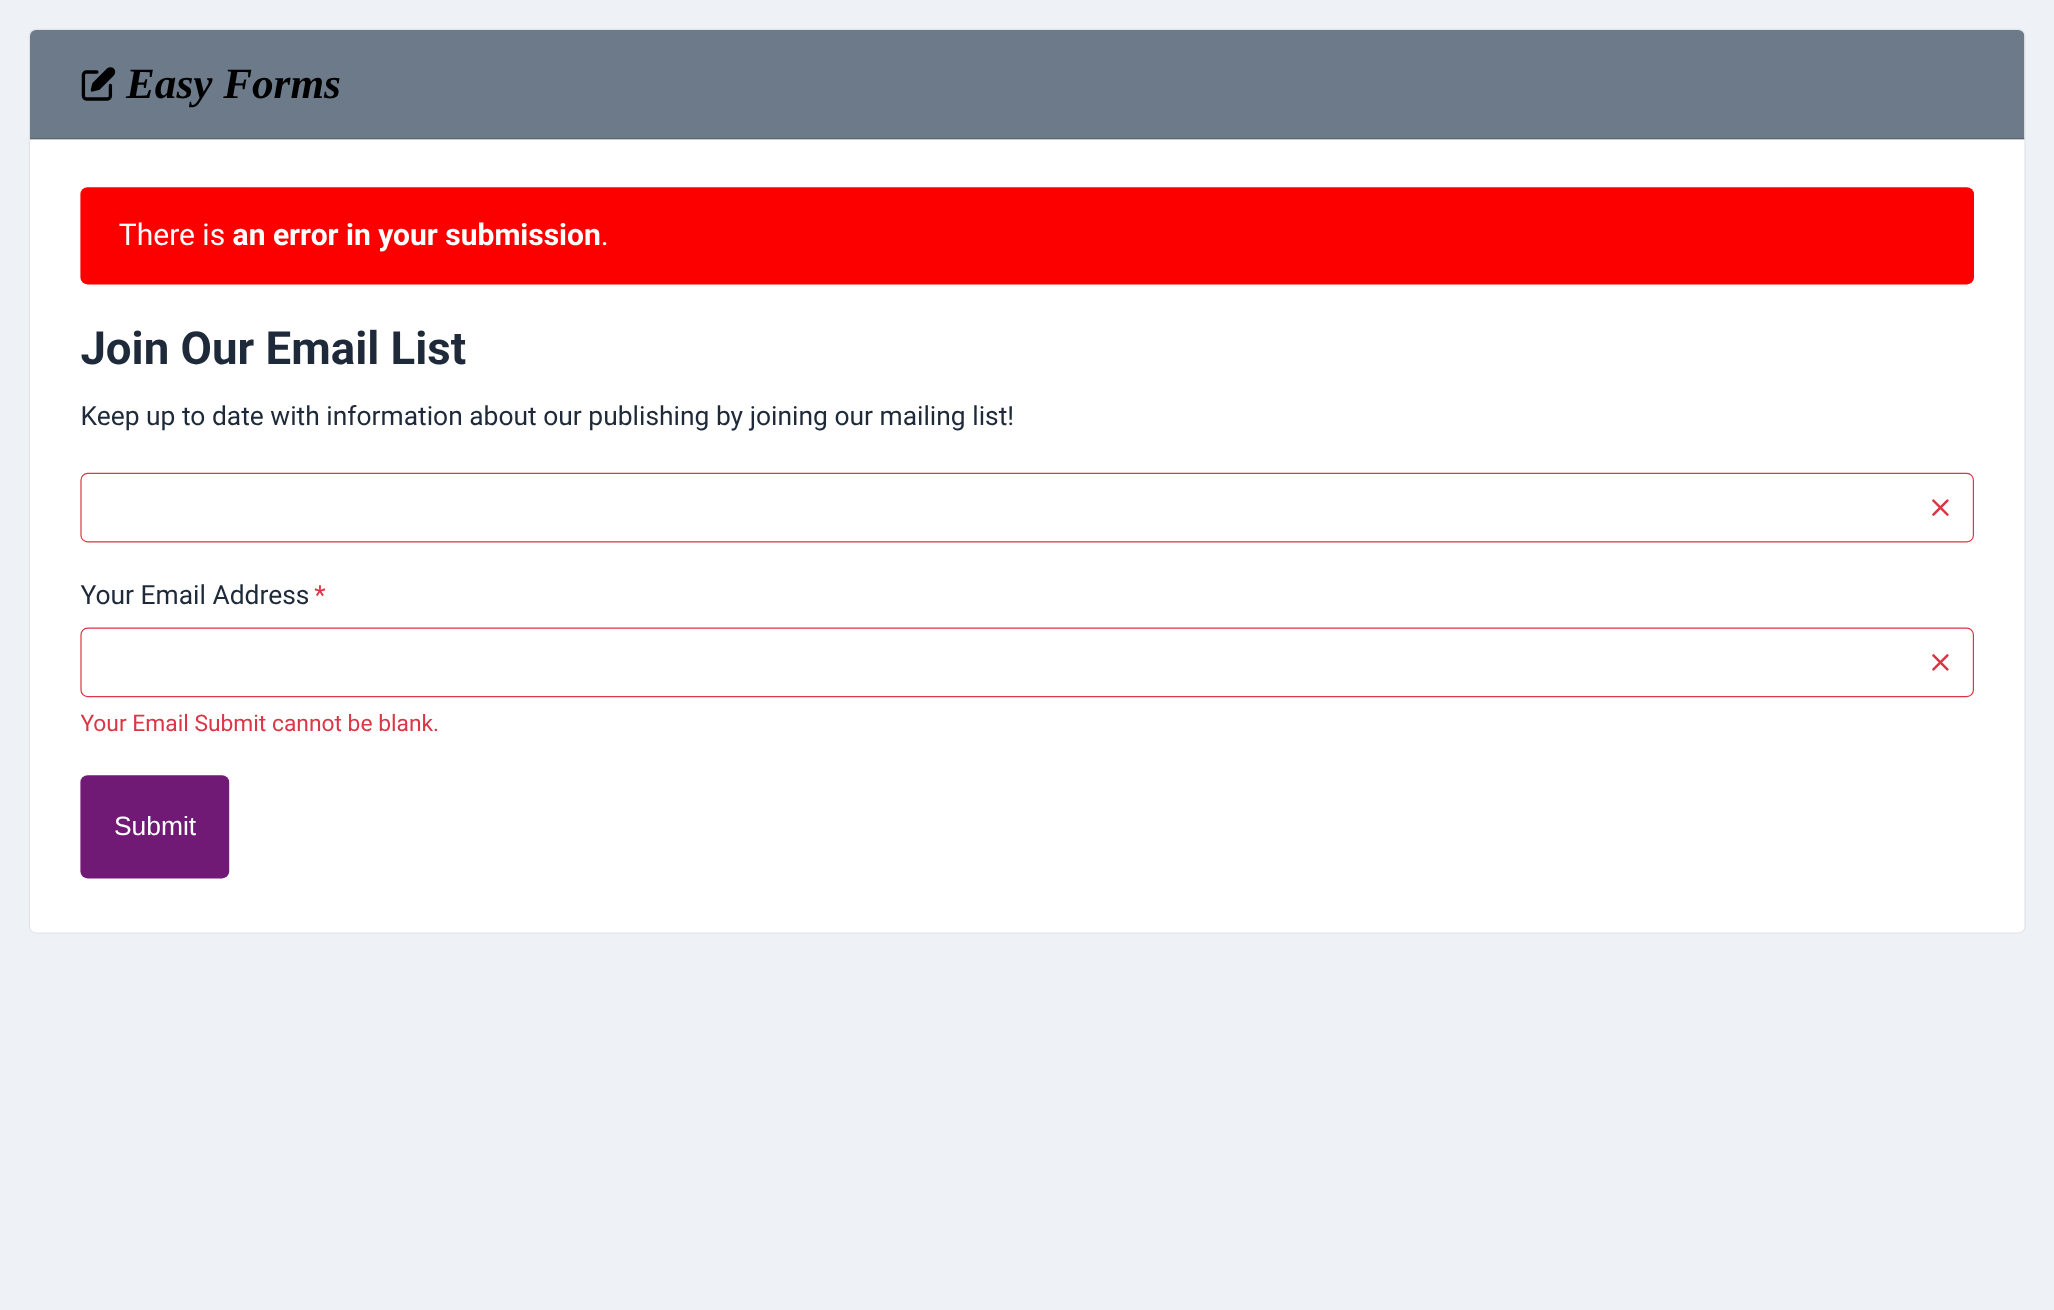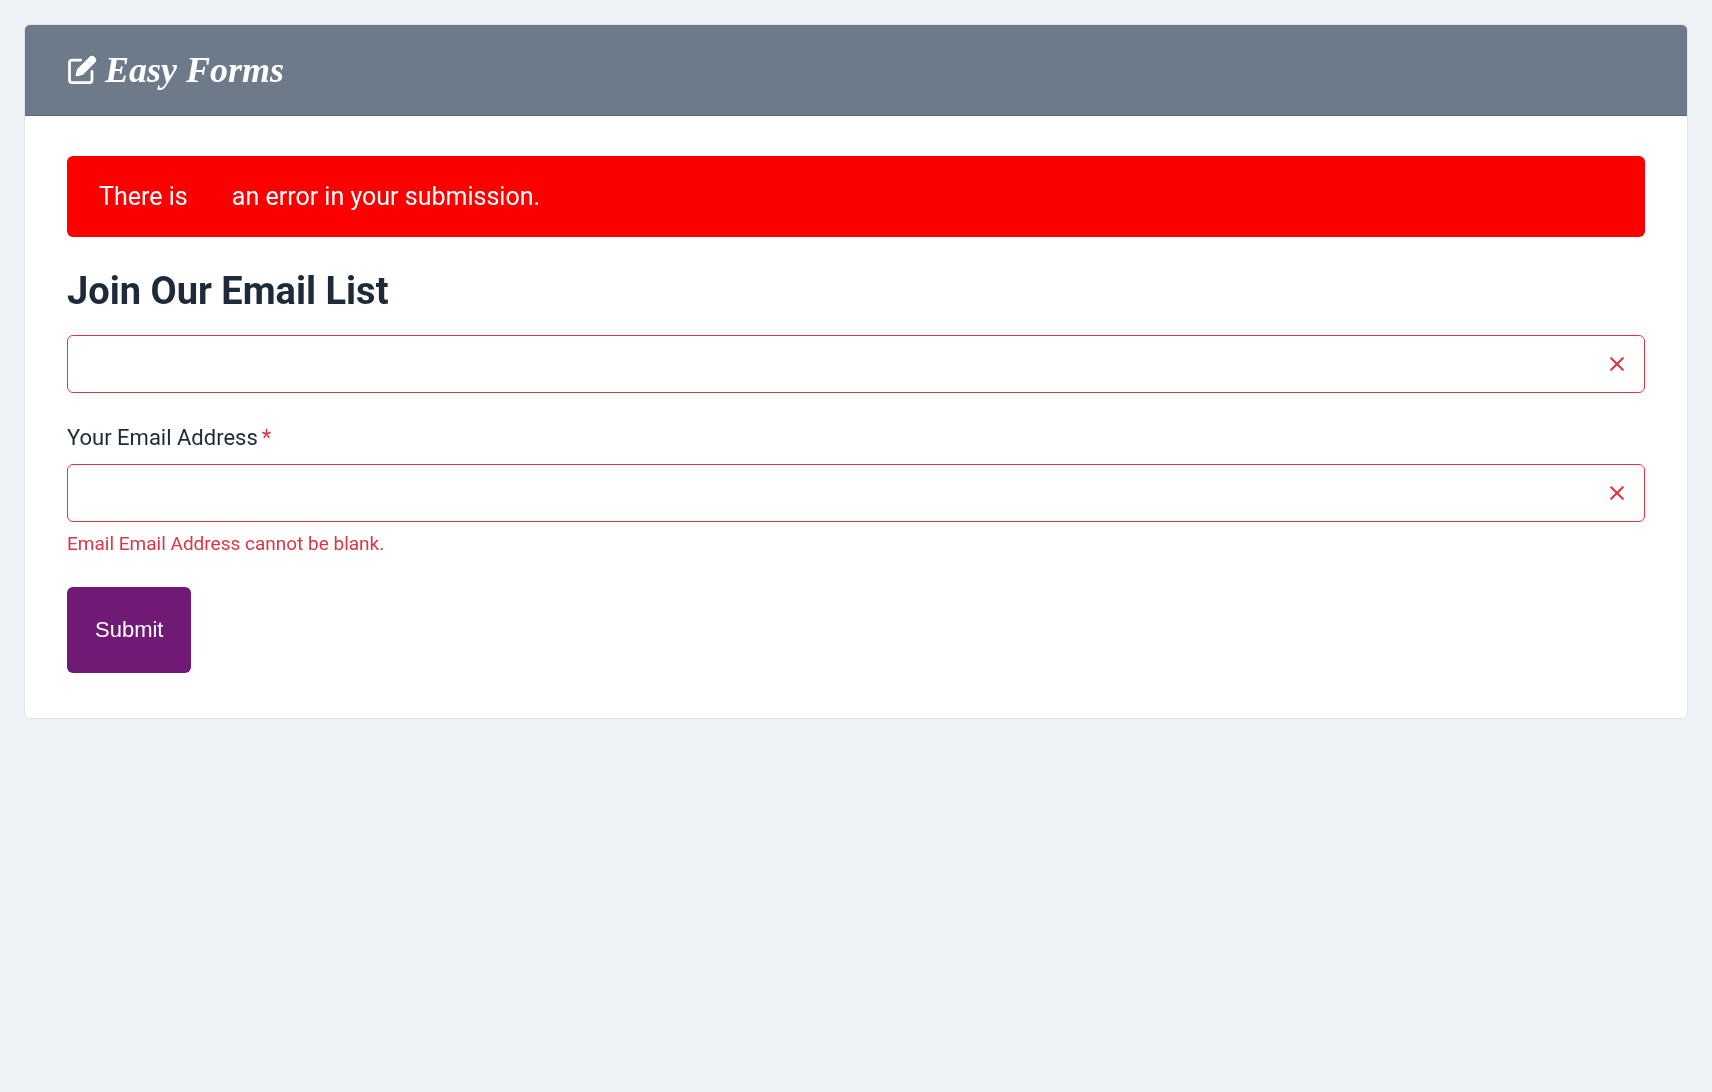--- a/index.html
+++ b/index.html
@@ -20,21 +20,21 @@
     }
     .card-header {
       background-color: #6c7a89;
       padding: 24px 42px;
       border-bottom: 1px solid #5a6672;
     }
     .brand {
       display: flex;
       align-items: center;
       gap: 8px;
-      color: #ffffff;
+      color: #000000;
     }
     .brand-icon {
       width: 30px;
       height: 30px;
     }
     .brand-text {
       font-family: "Brush Script MT", "Segoe Script", cursive;
       font-size: 36px;
       font-weight: 600;
       font-style: italic;
@@ -44,22 +44,21 @@
     }
     .alert-error {
       background-color: #fc0000;
       color: #ffffff;
       padding: 26px 32px;
       border-radius: 6px;
       font-size: 25px;
       margin-bottom: 32px;
     }
     .alert-error .bold {
-      font-weight: 400;
-      margin-left: 38px;
+      font-weight: 700;
     }
     .heading {
       font-size: 38px;
       font-weight: 700;
       color: #1e2a3a;
       margin-bottom: 22px;
     }
     .subheading {
       font-size: 22px;
       color: #1e2a3a;
@@ -126,20 +125,21 @@
         <path d="M18.5 2.5a2.121 2.121 0 0 1 3 3L12 15l-4 1 1-4 9.5-9.5z" fill="currentColor"></path>
       </svg>
       <span class="brand-text">Easy Forms</span>
     </div>
   </div>
   <div class="card-body">
     <div class="alert-error">
       <span>There is </span><span class="bold">an error in your submission</span><span>.</span>
     </div>
     <h1 class="heading">Join Our Email List</h1>
+    <p class="subheading">Keep up to date with information about our publishing by joining our mailing list!</p>
 
     <div class="form-group">
       <div class="input-wrapper">
         <input type="text" class="form-input" value="" style="">
         <svg class="input-error-icon" viewBox="0 0 24 24" fill="none" stroke="currentColor" stroke-width="2.5" stroke-linecap="round">
           <line x1="5" y1="5" x2="19" y2="19"></line>
           <line x1="19" y1="5" x2="5" y2="19"></line>
         </svg>
       </div>
     </div>
@@ -148,18 +148,18 @@
       <label class="form-label">
         <span>Your Email Address</span><span class="required">*</span>
       </label>
       <div class="input-wrapper">
         <input type="text" class="form-input" value="" style="">
         <svg class="input-error-icon" viewBox="0 0 24 24" fill="none" stroke="currentColor" stroke-width="2.5" stroke-linecap="round">
           <line x1="5" y1="5" x2="19" y2="19"></line>
           <line x1="19" y1="5" x2="5" y2="19"></line>
         </svg>
       </div>
-      <div class="error-text">Email Email Address cannot be blank.</div>
+      <div class="error-text">Your Email Submit cannot be blank.</div>
     </div>
 
     <button class="submit-btn">Submit</button>
   </div>
 </div>
 
 </body></html>

